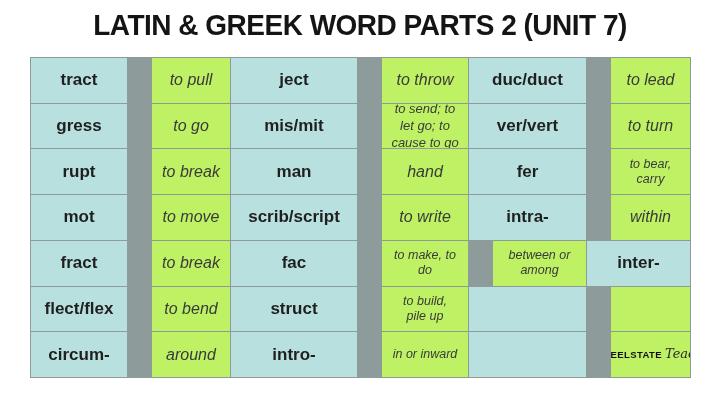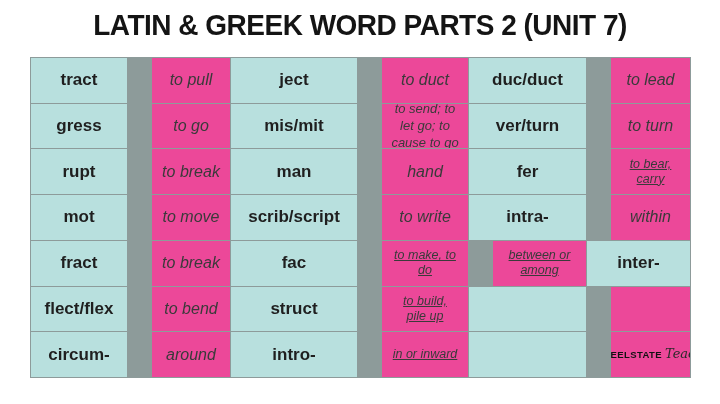--- a/index.html
+++ b/index.html
@@ -49,27 +49,27 @@
     box-sizing: border-box;
     overflow: hidden;
   }
   .part {
     background: #b8e0de;
     font-weight: 700;
     font-size: 17px;
     color: #1f1f1f;
   }
   .meaning {
-    background: #ec4899;
+    background: #bef264;
     font-style: italic;
     font-size: 16px;
     color: #3a3a3a;
     margin-left: 24px;
   }
-  .sm  { font-size: 12.5px; line-height: 1.2; padding: 0 10px; text-decoration: underline; }
+  .sm  { font-size: 12.5px; line-height: 1.2; padding: 0 10px; }
   .xs  { font-size: 13px;  line-height: 1.3; padding: 0 6px; }
   .logo-cell { flex-direction: row; gap: 3px; align-items: center; }
   .brand-name {
     font-style: normal;
     font-weight: 800;
     font-size: 9.5px;
     letter-spacing: 0.4px;
     color: #111111;
   }
   .brand-script {
@@ -85,29 +85,29 @@
 
 <div class="canvas">
 
   <div class="title">LATIN &amp; GREEK WORD PARTS 2 (UNIT 7)</div>
 
   <div class="grid">
 
     <div class="c part">tract</div>
     <div class="c meaning">to pull</div>
     <div class="c part">ject</div>
-    <div class="c meaning">to duct</div>
+    <div class="c meaning">to throw</div>
     <div class="c part">duc/duct</div>
     <div class="c meaning">to lead</div>
 
     <div class="c part">gress</div>
     <div class="c meaning">to go</div>
     <div class="c part">mis/mit</div>
     <div class="c meaning xs">to send; to let go; to cause to go</div>
-    <div class="c part">ver/turn</div>
+    <div class="c part">ver/vert</div>
     <div class="c meaning">to turn</div>
 
     <div class="c part">rupt</div>
     <div class="c meaning">to break</div>
     <div class="c part">man</div>
     <div class="c meaning">hand</div>
     <div class="c part">fer</div>
     <div class="c meaning sm">to bear, carry</div>
 
     <div class="c part">mot</div>

